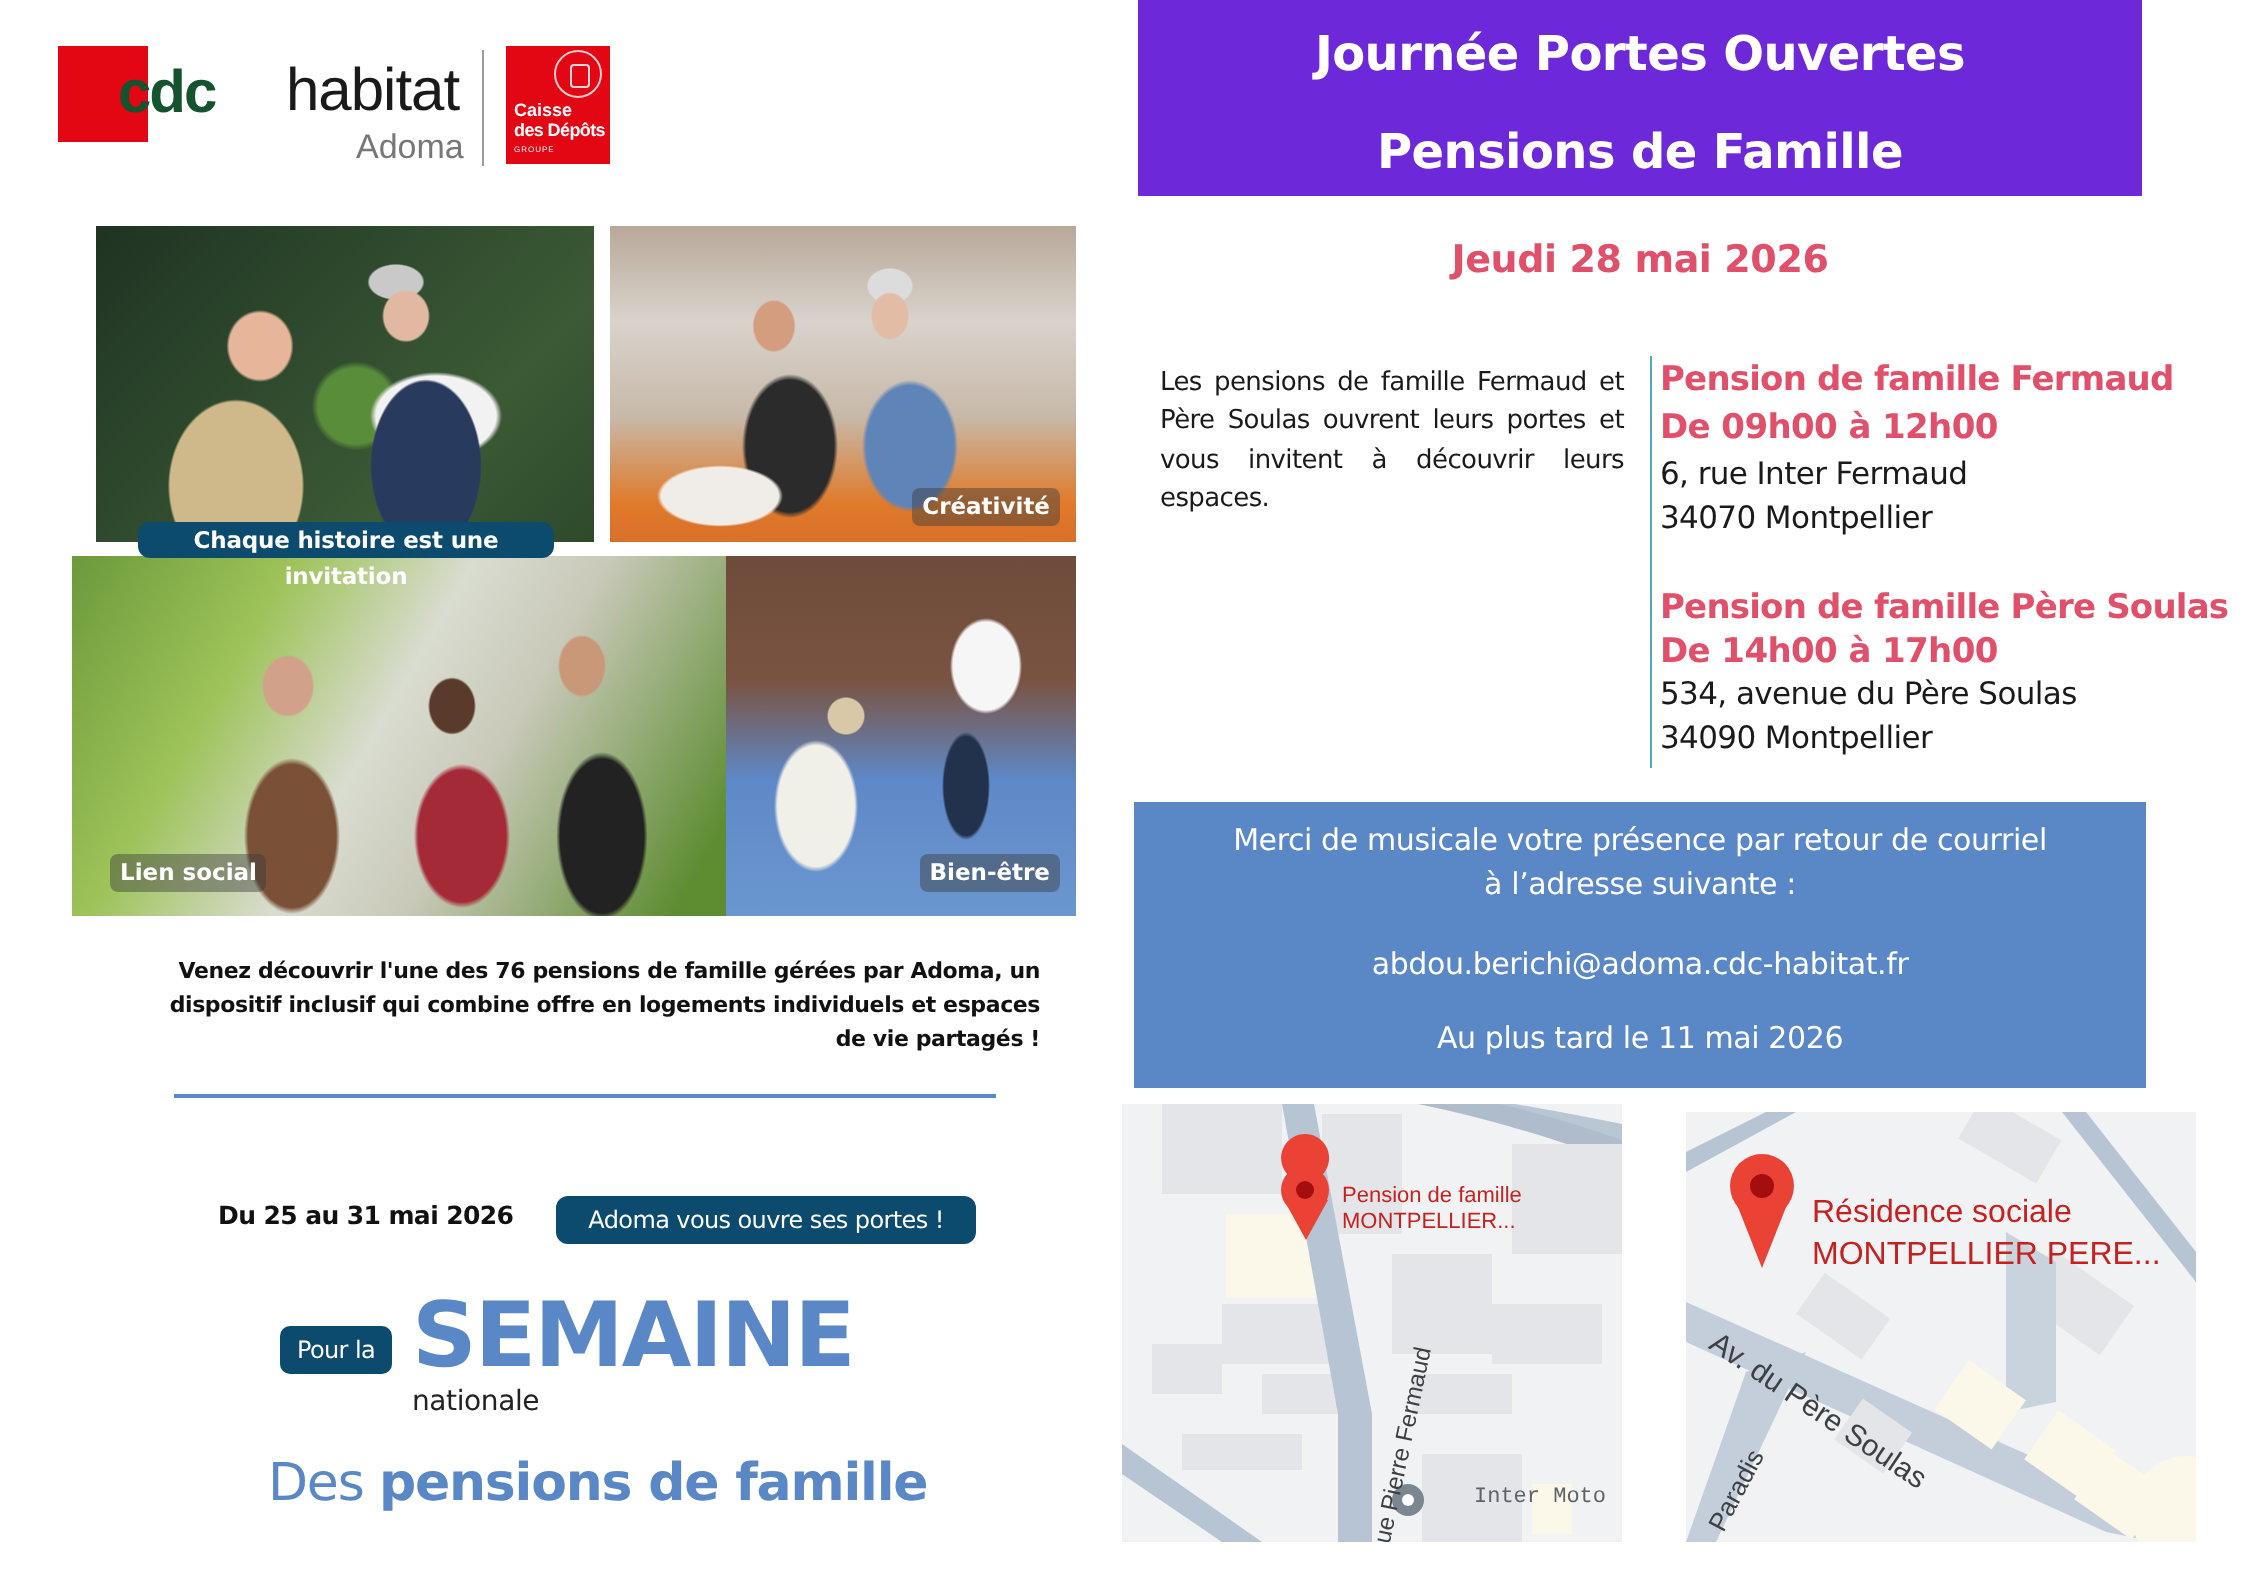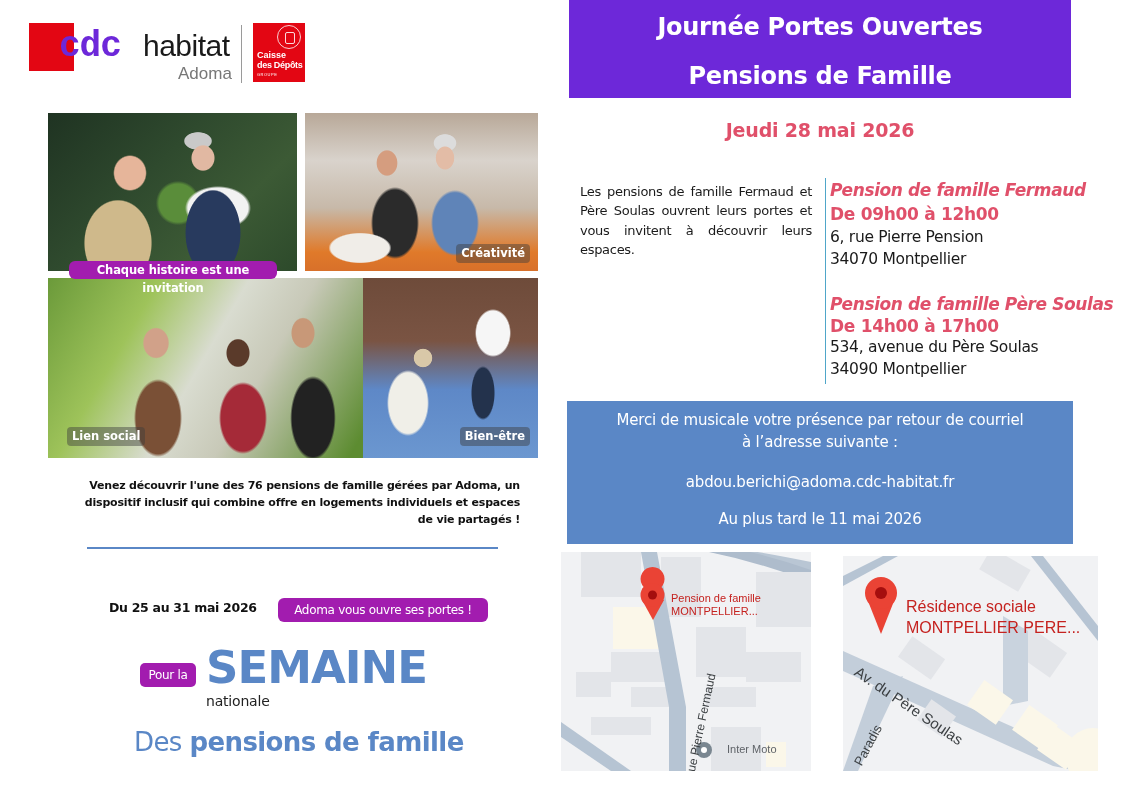--- a/index.html
+++ b/index.html
@@ -2,21 +2,21 @@
 <html><head>
   <meta charset="utf-8">
   <style>
     * { box-sizing: border-box; margin: 0; padding: 0; }
     html, body { width: 1123px; height: 794px; background: #ffffff; overflow: hidden; }
     body { position: relative; font-family: "DejaVu Sans", sans-serif; color: #1a1a1a; }
 
     
     .logo { position: absolute; left: 29px; top: 23px; height: 60px; }
     .logo .cdc-box { position: absolute; left: 0; top: 0; width: 45px; height: 48px; background: #e30613; }
-    .logo .cdc-text { position: absolute; left: 30px; top: 6px; font-family: Liberation Mono, monospace; font-weight: 700; font-size: 36px; color: #6d28d9; letter-spacing: -1px; line-height: 36px; }
+    .logo .cdc-text { position: absolute; left: 30px; top: 6px; font-family: Liberation Sans, sans-serif; font-weight: 700; font-size: 30px; color: #14532d; letter-spacing: -1px; line-height: 36px; }
     .logo .habitat { position: absolute; left: 114px; top: 5px; font-family: "Liberation Sans", sans-serif; font-size: 30px; color: #1a1a1a; line-height: 36px; letter-spacing: -0.5px; }
     .logo .adoma { position: absolute; left: 149px; top: 41px; font-family: "Liberation Sans", sans-serif; font-size: 17px; color: #777; line-height: 20px; }
     .logo .sep { position: absolute; left: 212px; top: 2px; width: 1px; height: 58px; background: #9a9a9a; }
     .logo .cdd { position: absolute; left: 224px; top: 0; width: 52px; height: 59px; background: #e30613; color: #fff; font-family: "Liberation Sans", sans-serif; }
     .logo .cdd .seal { position: absolute; right: 4px; top: 2px; width: 24px; height: 24px; border-radius: 50%; border: 1px solid rgba(255,255,255,0.8); }
     .logo .cdd .seal::after { content: ""; position: absolute; left: 7px; top: 6px; width: 8px; height: 10px; border: 1px solid rgba(255,255,255,0.85); border-radius: 2px; }
     .logo .cdd .l1 { position: absolute; left: 4px; top: 27px; font-size: 9px; font-weight: 700; line-height: 10px; }
     .logo .cdd .l2 { position: absolute; left: 4px; top: 37px; font-size: 9px; font-weight: 700; line-height: 10px; white-space: nowrap; letter-spacing: -0.3px; }
     .logo .cdd .l3 { position: absolute; left: 4px; top: 49px; font-size: 4px; line-height: 5px; letter-spacing: 0.5px; }
 
@@ -38,40 +38,40 @@
     .p2 { left: 305px; top: 113px; width: 233px; height: 158px;
       background:
         radial-gradient(ellipse 18px 22px at 82px 50px, #d59d7f 0 55%, transparent 60%),
         radial-gradient(ellipse 16px 20px at 140px 45px, #e3bca6 0 55%, transparent 60%),
         radial-gradient(ellipse 18px 14px at 140px 30px, #dcdcdc 0 60%, transparent 65%),
         radial-gradient(ellipse 45px 22px at 55px 135px, #f0ede8 0 65%, transparent 70%),
         radial-gradient(ellipse 40px 60px at 90px 110px, #2b2b2b 0 55%, transparent 60%),
         radial-gradient(ellipse 40px 55px at 150px 110px, #5f84b8 0 55%, transparent 60%),
         linear-gradient(180deg, #b8a898 0%, #d9d3cc 30%, #c7b9a9 60%, #e07a2a 88%, #d8702a 100%);
     }
-    .p3 { left: 48px; top: 278px; width: 346px; height: 180px;
+    .p3 { left: 36px; top: 278px; width: 346px; height: 180px;
       background:
         radial-gradient(ellipse 22px 26px at 108px 65px, #d1a189 0 55%, transparent 60%),
         radial-gradient(ellipse 20px 24px at 190px 75px, #5a3a2a 0 55%, transparent 60%),
         radial-gradient(ellipse 20px 26px at 255px 55px, #c89878 0 55%, transparent 60%),
         radial-gradient(ellipse 40px 65px at 110px 140px, #7a5036 0 55%, transparent 60%),
         radial-gradient(ellipse 40px 60px at 195px 140px, #a52a38 0 55%, transparent 60%),
         radial-gradient(ellipse 38px 70px at 265px 140px, #222222 0 55%, transparent 60%),
         linear-gradient(120deg, #6b9a3a 0%, #9ec35a 25%, #d9dcd0 45%, #c8c9b8 60%, #5d8c31 90%);
     }
     .p4 { left: 363px; top: 278px; width: 175px; height: 180px;
       background:
         radial-gradient(ellipse 16px 16px at 60px 80px, #d9c8a8 0 55%, transparent 60%),
         radial-gradient(ellipse 35px 55px at 45px 125px, #f0efe8 0 55%, transparent 60%),
         radial-gradient(ellipse 30px 40px at 130px 55px, #f6f6f6 0 55%, transparent 60%),
         radial-gradient(ellipse 20px 45px at 120px 115px, #23324c 0 55%, transparent 60%),
         linear-gradient(180deg, #6e4b3a 0%, #7a5443 35%, #5e88c7 62%, #6b97d0 100%);
     }
 
-    .pill { position: absolute; background: #a21caf; color: #fff; border-radius: 6px; }
+    .pill { position: absolute; background: #0c4a6e; color: #fff; border-radius: 6px; }
     .pill-story { left: 69px; top: 261px; width: 208px; height: 18px; font-weight: 700; font-size: 11.5px; line-height: 18px; text-align: center; letter-spacing: -0.1px; }
 
     
     .discover { position: absolute; left: 70px; top: 477px; width: 450px; text-align: right; font-weight: 700; font-size: 11px; line-height: 17px; color: #111; letter-spacing: -0.2px; }
     .divider { position: absolute; left: 87px; top: 547px; width: 411px; height: 2px; background: #5a87c6; }
 
     .dates { position: absolute; left: 109px; top: 600px; font-weight: 700; font-size: 12.5px; color: #111; letter-spacing: -0.3px; }
     .pill-open { left: 278px; top: 598px; width: 210px; height: 24px; font-size: 12px; line-height: 24px; text-align: center; letter-spacing: -0.3px; }
     .pill-pour { left: 140px; top: 663px; width: 56px; height: 24px; font-size: 12px; line-height: 24px; text-align: center; border-radius: 5px; letter-spacing: -0.3px; }
     .semaine { position: absolute; left: 206px; top: 642px; font-weight: 700; font-size: 45px; line-height: 52px; color: #5a87c6; letter-spacing: -1px; }
@@ -83,41 +83,41 @@
     .title-box { position: absolute; left: 569px; top: 0; width: 502px; height: 98px; background: #6d28d9; color: #fff; text-align: center; }
     .title-box .t1 { position: absolute; left: 0; right: 0; top: 12px; font-weight: 700; font-size: 24px; line-height: 30px; letter-spacing: -0.3px; }
     .title-box .t2 { position: absolute; left: 0; right: 0; top: 61px; font-weight: 700; font-size: 24px; line-height: 30px; letter-spacing: -0.3px; }
     .jeudi { position: absolute; left: 569px; top: 117px; width: 502px; text-align: center; color: #e0506a; font-weight: 700; font-size: 19px; line-height: 26px; letter-spacing: -0.2px; }
 
     .intro { position: absolute; left: 580px; top: 182px; width: 232px; font-size: 13px; line-height: 19.3px; color: #1a1a1a; text-align: justify; letter-spacing: -0.3px; }
     .intro p { margin: 0; }
     .vbar { position: absolute; left: 825px; top: 178px; width: 1px; height: 206px; background: #4fa6c9; }
 
     .venue { position: absolute; left: 830px; }
-    .venue .name { color: #e0506a; font-weight: 700; font-size: 17px; line-height: 23px; letter-spacing: -0.4px; white-space: nowrap; font-style: italic; }
+    .venue .name { color: #e0506a; font-weight: 700; font-size: 17px; line-height: 23px; letter-spacing: -0.4px; white-space: nowrap; }
     .venue .hours { color: #e0506a; font-weight: 700; font-size: 17px; line-height: 24px; letter-spacing: -0.3px; }
     .venue .addr { color: #1a1a1a; font-size: 15.5px; line-height: 22px; letter-spacing: -0.3px; white-space: nowrap; }
     .venue1 { top: 179px; }
     .venue2 { top: 293px; }
     .venue2 .hours { line-height: 20px; }
 
     .rsvp { position: absolute; left: 567px; top: 401px; width: 506px; height: 143px; background: #5a87c6; color: #fff; text-align: center; font-size: 15px; letter-spacing: -0.2px; }
     .rsvp .r1 { position: absolute; left: 0; right: 0; top: 8px; line-height: 22px; }
     .rsvp .email { position: absolute; left: 0; right: 0; top: 70px; line-height: 22px; }
     .rsvp .deadline { position: absolute; left: 0; right: 0; top: 107px; line-height: 22px; }
 
     
     .map { position: absolute; overflow: hidden; background: #eef0f3; }
     .map1 { left: 561px; top: 552px; width: 250px; height: 219px; }
     .map2 { left: 843px; top: 556px; width: 255px; height: 215px; }
     .map svg { position: absolute; left: 0; top: 0; }
     .map .pin-label { position: absolute; color: #c5221f; font-family: "Liberation Sans", sans-serif; line-height: 1.15; white-space: nowrap; }
     .map1 .pin-label { left: 110px; top: 40px; font-size: 11px; }
     .map2 .pin-label { left: 63px; top: 40px; font-size: 16px; line-height: 21px; }
-    .map .poi-label { position: absolute; left: 166px; top: 191px; font-family: Liberation Sans, sans-serif; font-size: 11px; color: #5f6368; }
+    .map .poi-label { position: absolute; left: 176px; top: 191px; font-family: Liberation Mono, monospace; font-size: 11px; color: #5f6368; }
     .map .street { position: absolute; font-family: "Liberation Sans", sans-serif; color: #3c4043; white-space: nowrap; transform-origin: left top; }
   </style>
 </head>
 <body>
 
 <div class="logo">
   <div class="cdc-box"></div>
   <div class="cdc-text"><span>cdc</span></div>
   <div class="habitat">habitat</div>
   <div class="adoma">Adoma</div>
@@ -159,21 +159,21 @@
 <div class="jeudi">Jeudi 28 mai 2026</div>
 
 <div class="intro">
   <p>Les pensions de famille Fermaud et Père Soulas  ouvrent leurs portes et vous invitent à découvrir leurs espaces.</p>
 </div>
 <div class="vbar"></div>
 
 <div class="venue venue1">
   <div class="name">Pension de famille Fermaud</div>
   <div class="hours">De 09h00 à 12h00</div>
-  <div class="addr">6, rue Pierre Pension</div>
+  <div class="addr">6, rue Inter Fermaud</div>
   <div class="addr">34070 Montpellier</div>
 </div>
 <div class="venue venue2">
   <div class="name">Pension de famille Père Soulas</div>
   <div class="hours">De 14h00 à 17h00</div>
   <div class="addr">534, avenue du Père Soulas</div>
   <div class="addr">34090 Montpellier</div>
 </div>
 
 <div class="rsvp">

